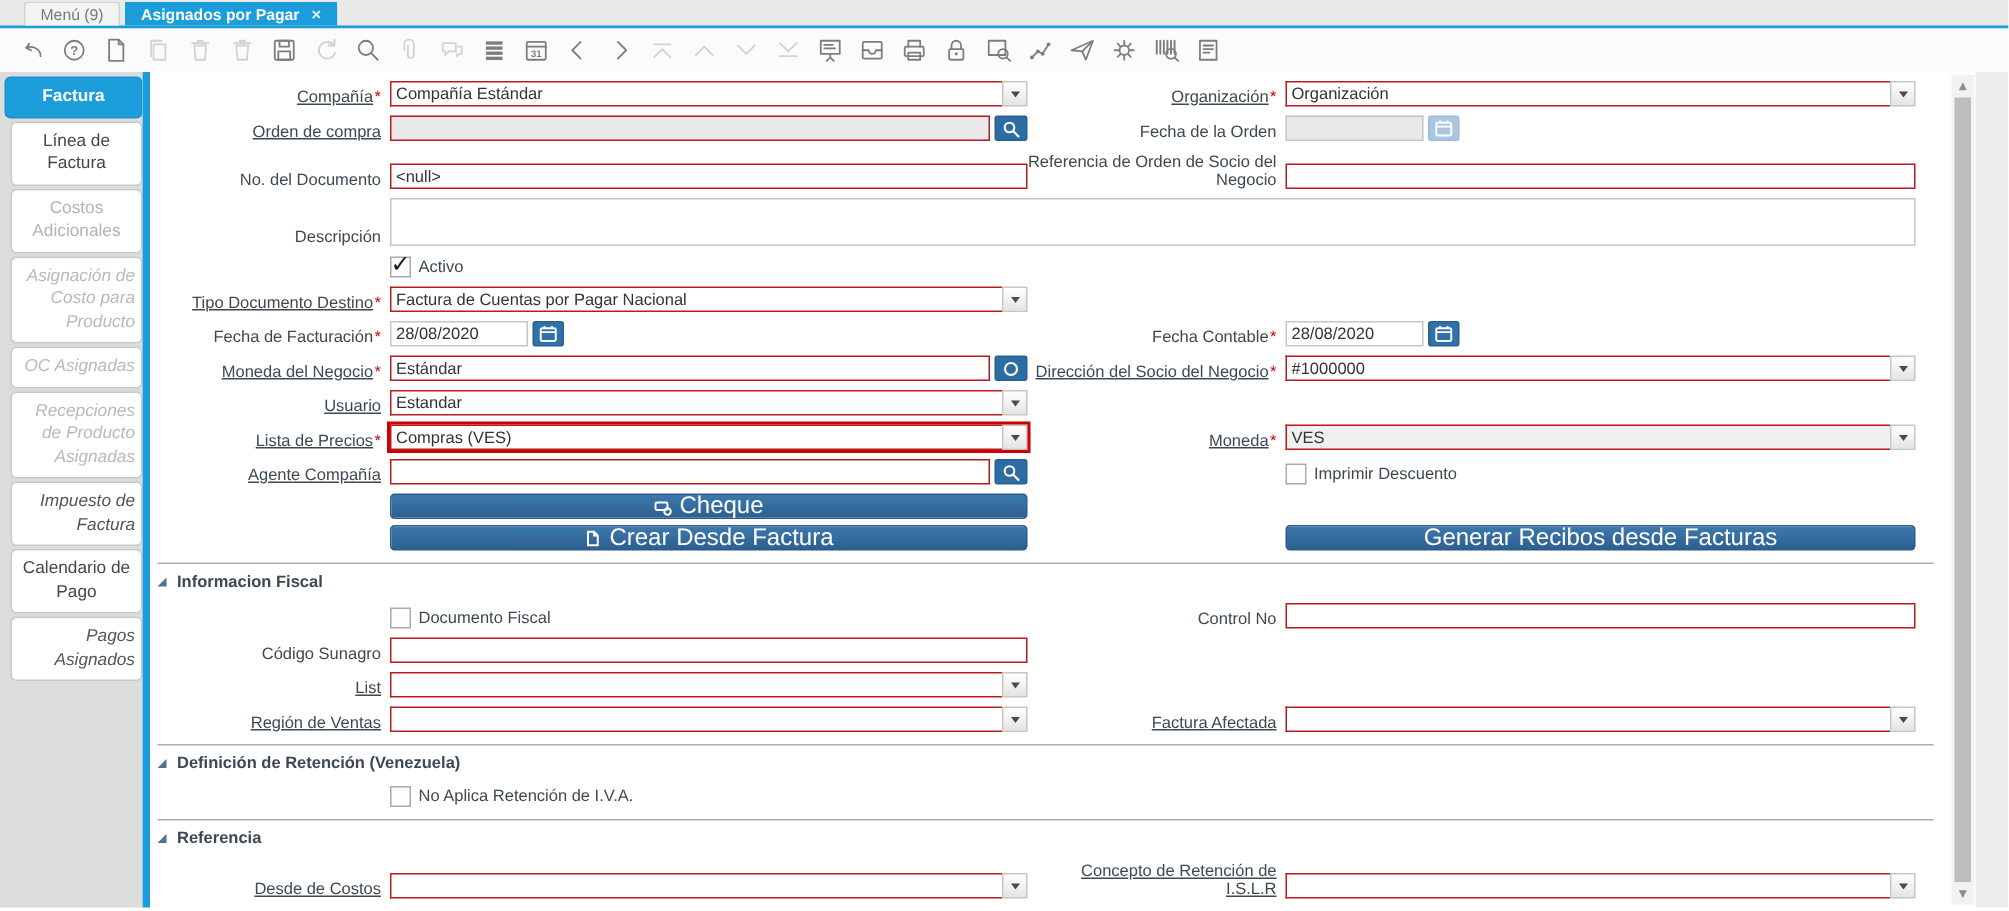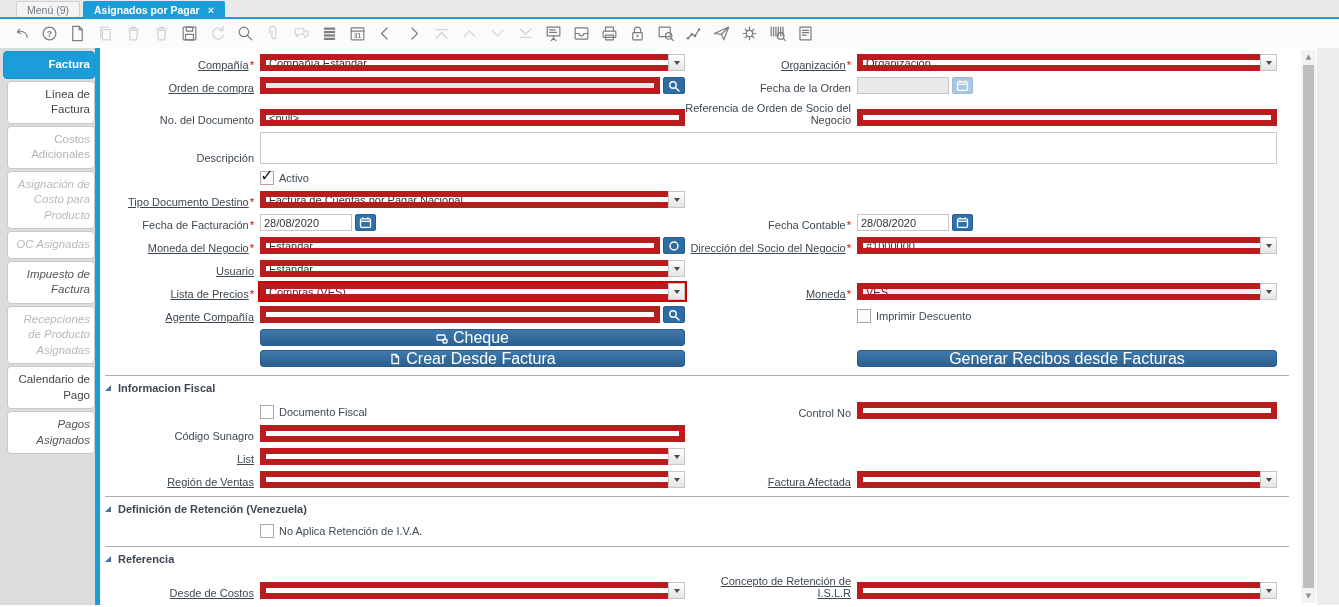--- a/index.html
+++ b/index.html
@@ -20,40 +20,40 @@
   .ticon{width:28px;height:24px;display:flex;align-items:center;justify-content:center;
     color:#7d7d7d;cursor:pointer;flex:0 0 auto;}
   .ticon svg{stroke:currentColor;fill:none;stroke-width:1.5;stroke-linecap:round;stroke-linejoin:round;width:19px;height:19px;}
   .ticon.dis{color:#d2d2d2;cursor:default;}
   .ticon svg text{fill:currentColor;stroke:none;font-family:"Liberation Sans",sans-serif;font-weight:bold;}
 
   
   .content{display:flex;height:557px;}
   .sidebar{width:95px;background:#dcdcdc;padding-top:2px;flex:0 0 auto;}
   .stab{margin:1px 0 2px 7px;background:#fff;border:1px solid #c9c9c9;border-radius:4px;
-    padding:5px 4px;font-size:11.5px;line-height:1.35;color:#454545;text-align:right;cursor:pointer;}
+    padding:5px 4px;font-size:11.5px;line-height:1.35;color:#454545;text-align:center;cursor:pointer;}
   .stab.active{background:#1b9dd9;border-color:#1694d0;color:#fff;font-weight:bold;margin-left:3px;}
   .stab.ital{font-style:italic;text-align:right;color:#555;}
   .stab.dis{color:#b3b3b3;cursor:default;}
   .stab.disital{color:#b9b9b9;font-style:italic;text-align:right;cursor:default;}
 
   .main{flex:1;position:relative;background:#fff;border-left:5px solid #1b9dd9;overflow:hidden;}
   .form{padding:6px 0 0 0;margin-right:44px;}
 
   .row{display:flex;align-items:flex-end;margin-bottom:6px;}
   .c1{width:160px;flex:0 0 auto;}
   .c2{width:425px;flex:0 0 auto;}
   .c3{width:172px;flex:0 0 auto;}
   .c4{width:420px;flex:0 0 auto;}
   .lbl{display:block;text-align:right;padding:2px 6px 0 0;color:#3d4852;}
   .u{text-decoration:underline;cursor:pointer;}
   .req::after{content:"*";color:#cc0000;margin-left:1px;text-decoration:none;display:inline-block;}
 
   input,textarea{font:inherit;color:#333;}
-  .tin{width:100%;height:17px;border:6px solid #b91c1c;padding:0 3px;background:#fff;}
+  .tin{width:100%;height:17px;border:1px solid #b91c1c;padding:0 3px;background:#fff;}
   .tin.dis{background:#e9e9e9;}
   .tin.gray{background:#f0f0f0;}
   textarea.desc{width:1017px;height:32px;border:1px solid #c6c6c6;resize:none;padding:1px 3px;}
 
   .combo{display:flex;width:100%;}
   .combo .tin{flex:1;min-width:0;border-right:none;}
   .dbtn{width:17px;height:17px;border:1px solid #c6c6c6;background:linear-gradient(#ffffff,#e4e4e4);
     display:flex;align-items:center;justify-content:center;cursor:pointer;flex:0 0 auto;}
   .tri{width:0;height:0;border-left:3.5px solid transparent;border-right:3.5px solid transparent;border-top:4px solid #4a4a4a;}
   .focus-red{outline:2px solid #cc0000;}
@@ -295,22 +295,22 @@
 </div>
 
 <div class="content">
 
   <div class="sidebar">
     <div class="stab active">Factura</div>
     <div class="stab">Línea de Factura</div>
     <div class="stab dis">Costos Adicionales</div>
     <div class="stab disital">Asignación de Costo para Producto</div>
     <div class="stab disital">OC Asignadas</div>
+    <div class="stab disital">Recepciones de Producto Asignadas</div>
     <div class="stab ital">Impuesto de Factura</div>
-    <div class="stab disital">Recepciones de Producto Asignadas</div>
     <div class="stab">Calendario de Pago</div>
     <div class="stab ital">Pagos Asignados</div>
   </div>
 
   <div class="main">
     <div class="form">
 
       <div class="row">
         <div class="c1">
             <label class="lbl req"><span class="u">Compañía</span></label>

